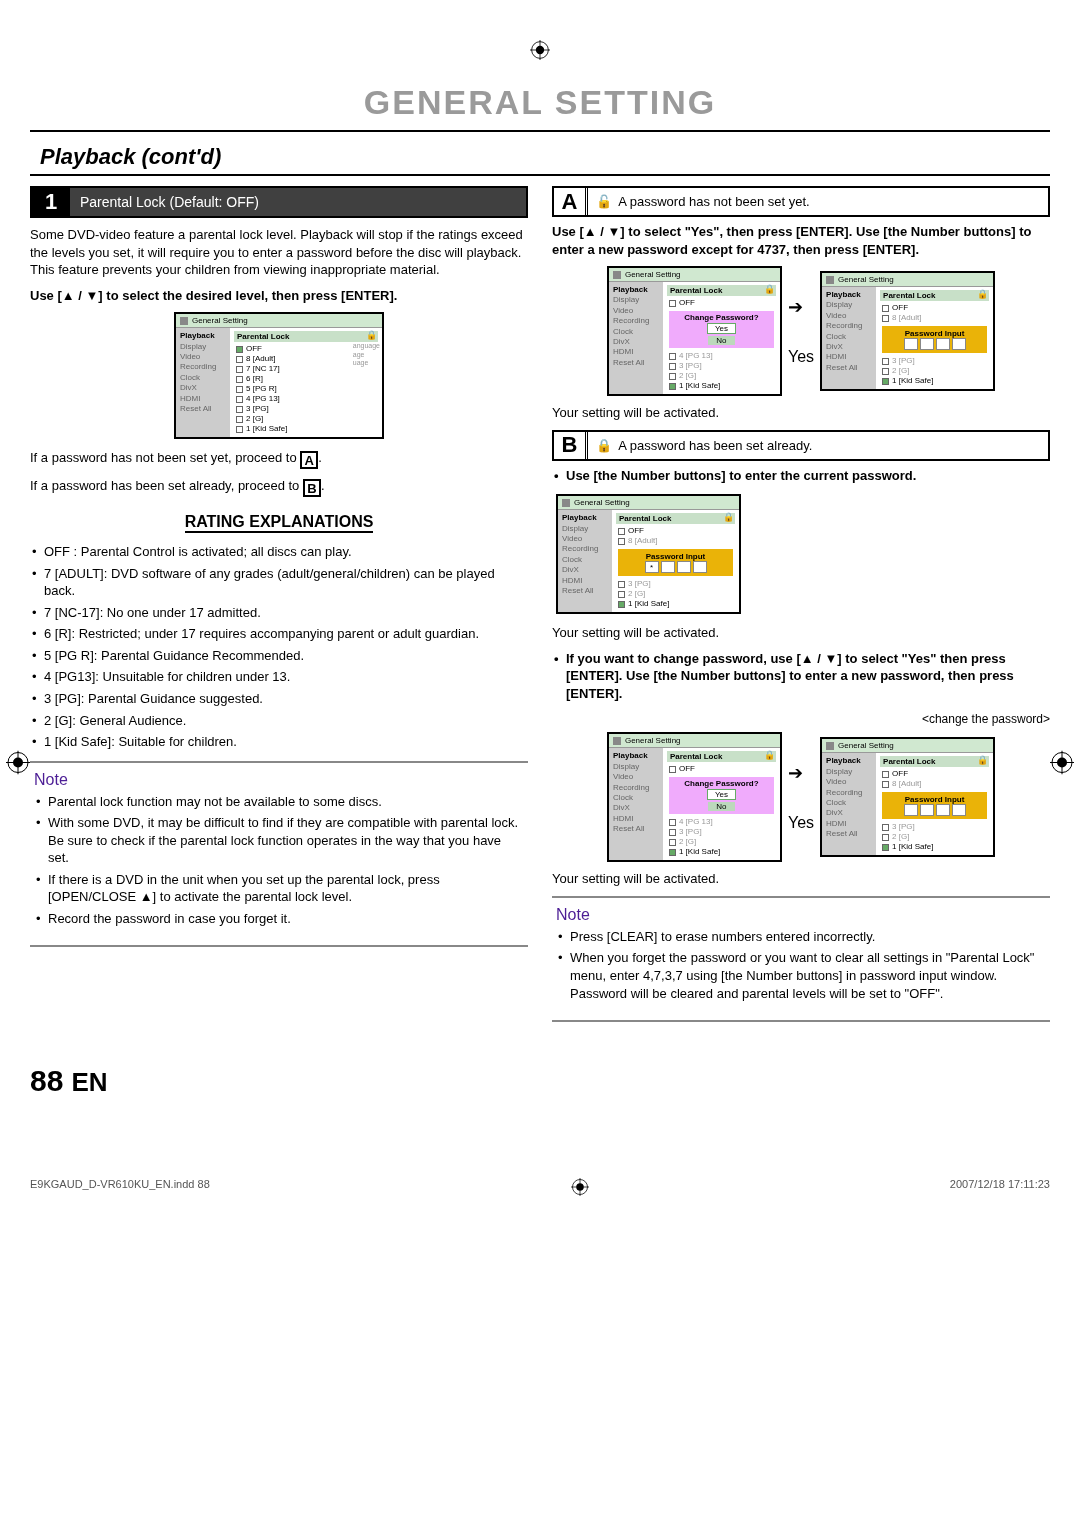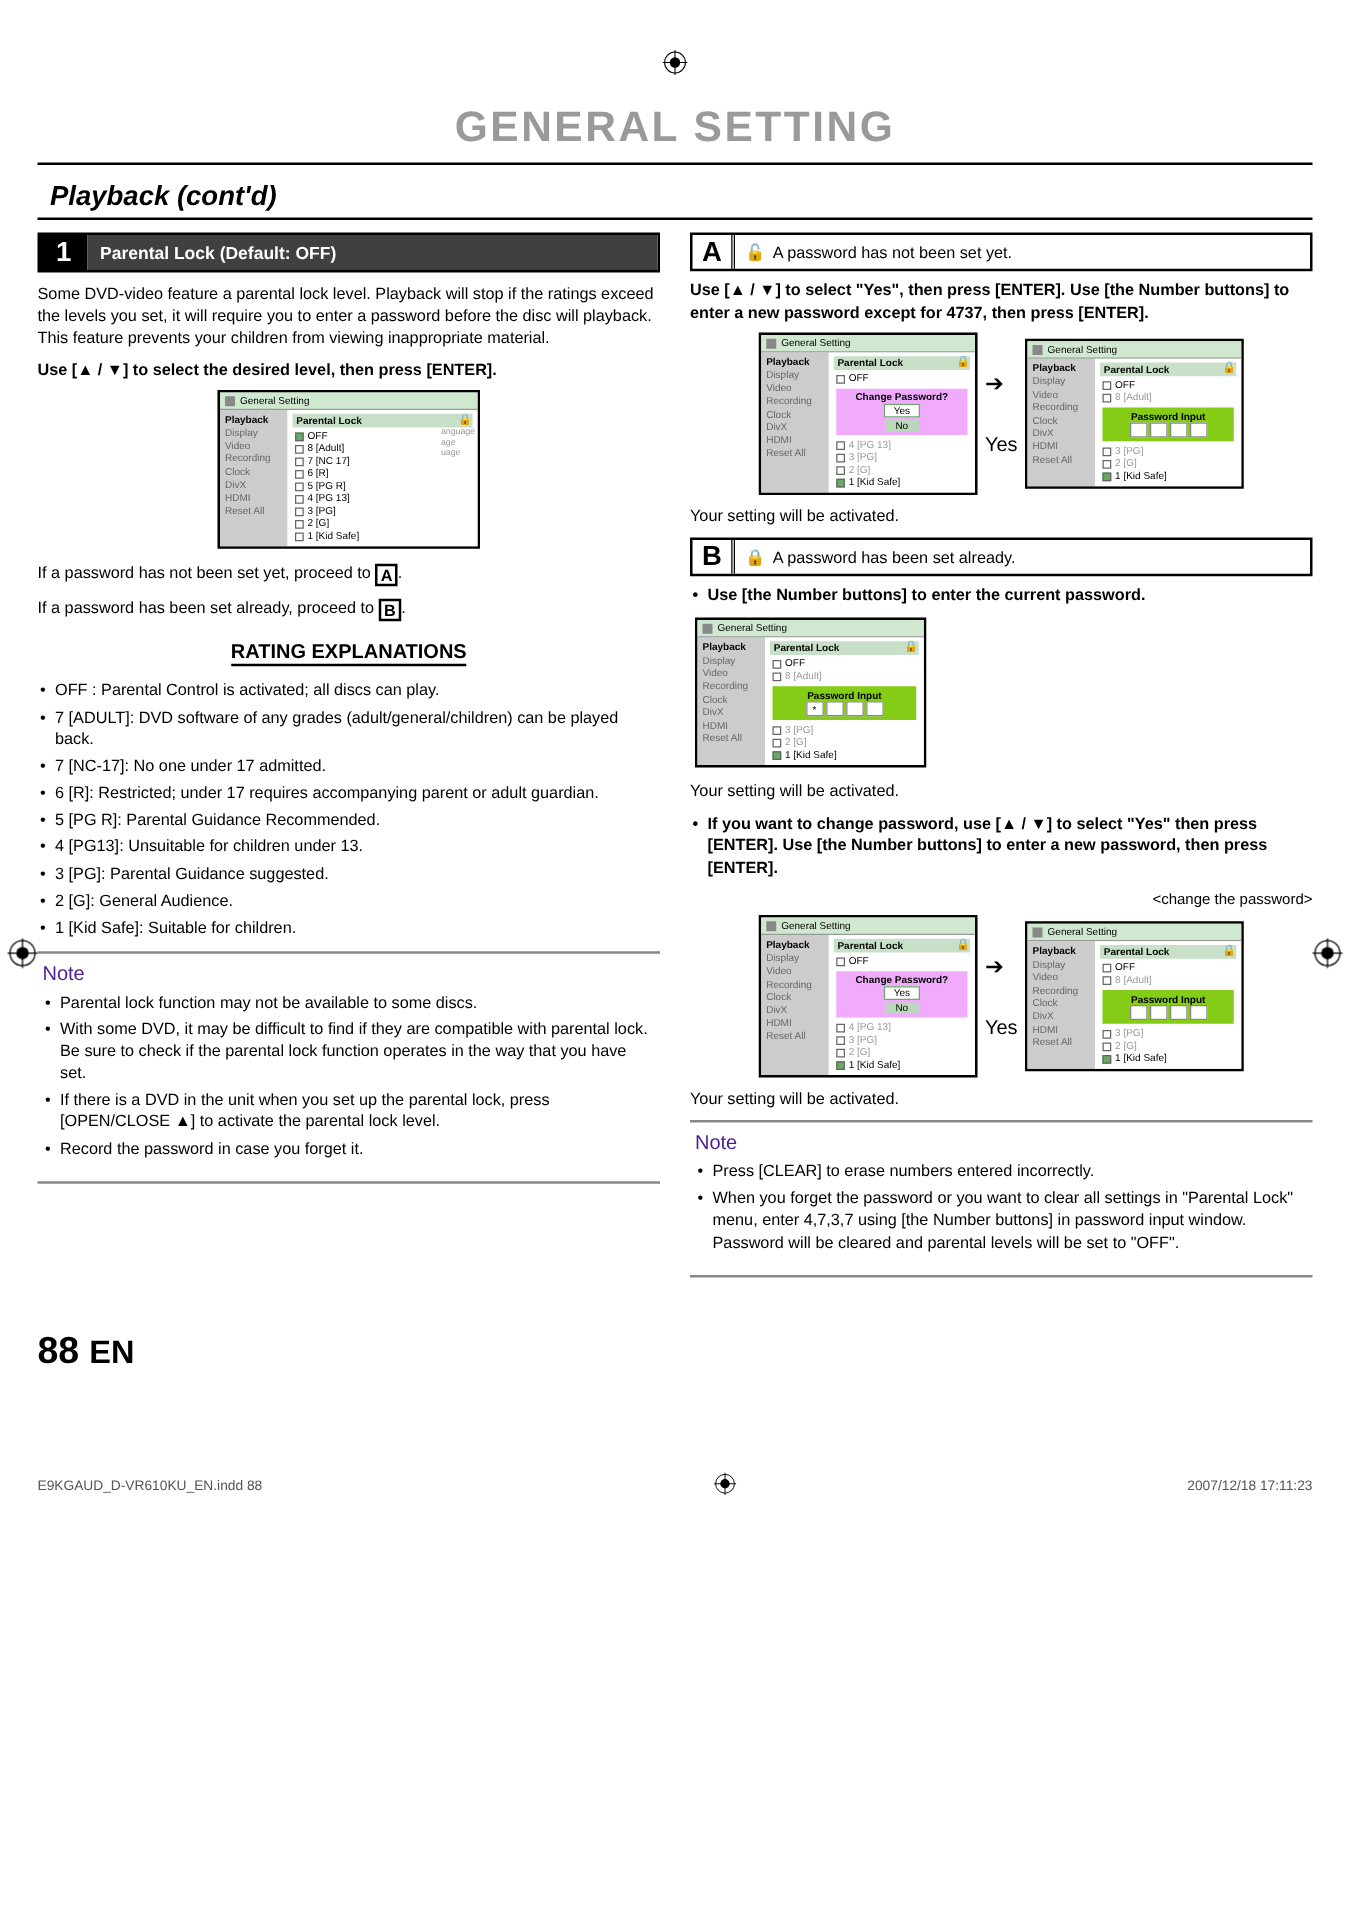--- a/index.html
+++ b/index.html
@@ -7,21 +7,21 @@
   .reg-mark { text-align: center; margin-bottom: 20px; }
   .reg-mark svg { width: 20px; height: 20px; }
   h1.page-title { text-align: center; color: #9a9a9a; font-weight: bold; font-size: 34px; letter-spacing: 2px; margin-bottom: 8px; }
   .title-rule { border: none; border-top: 2px solid #000; margin-bottom: 12px; }
   h2.section-title { font-size: 22px; font-weight: bold; font-style: italic; margin-bottom: 4px; padding-left: 10px; }
   .section-rule { border: none; border-top: 2px solid #000; margin-bottom: 10px; }
   .columns { display: flex; gap: 24px; }
   .col { flex: 1; min-width: 0; }
   .step-header { display: flex; align-items: stretch; border: 2px solid #000; margin-bottom: 8px; background: #fff; }
   .step-num { background: #000; color: #fff; font-weight: bold; font-size: 22px; width: 38px; display: flex; align-items: center; justify-content: center; }
-  .step-title { background: #404040; color: #fff; font-weight: bold; flex: 1; padding: 6px 10px; font-size: 14px; display: flex; align-items: center; }
+  .step-title { background: #404040; color: #fff; font-weight: normal; flex: 1; padding: 6px 10px; font-size: 14px; display: flex; align-items: center; }
   .box-header { display: flex; align-items: stretch; border: 2px solid #000; margin-bottom: 6px; }
   .box-letter { font-weight: bold; font-size: 22px; width: 34px; display: flex; align-items: center; justify-content: center; border-right: 3px double #000; }
   .box-text { flex: 1; padding: 6px 8px; display: flex; align-items: center; gap: 6px; }
   p { margin-bottom: 8px; line-height: 1.35; }
   .instr { font-weight: bold; margin-bottom: 8px; }
   .osd-wrap { display:flex; justify-content:center; margin: 6px 0 10px 0; }
   .osd-pair { display:flex; align-items:center; justify-content:center; gap:6px; margin:6px 0 8px 0; }
   .osd { border: 2px solid #000; background: #eee; font-size: 8px; width: 210px; }
   .osd-title { background: #d0e8d0; border-bottom: 1px solid #999; padding: 2px 4px; display:flex; align-items:center; gap:4px; }
   .osd-title .sq { width:8px; height:8px; background:#888; display:inline-block; }
@@ -30,35 +30,35 @@
   .osd-side div:first-child { color:#000; font-weight:bold; }
   .osd-main { flex:1; background:#fff; position:relative; padding:3px 4px; }
   .osd-head { background:#c8e0c8; padding:1px 3px; margin-bottom:2px; font-weight:bold; }
   .osd-item { display:flex; align-items:center; gap:3px; padding:0 2px; line-height:1.25; }
   .osd-item .cb { width:7px; height:7px; border:1px solid #666; display:inline-block; }
   .osd-item .cb.ck { background:#6a6; }
   .osd-right-hint { position:absolute; right:2px; top:14px; color:#999; font-size:7px; line-height:1.2; }
   .osd-dialog { background:#f0abfc; margin:3px 2px; padding:2px 3px; text-align:center; font-weight:bold; }
   .osd-dialog .opt { background:#bcd8bc; display:inline-block; padding:0 8px; margin:1px 2px; font-weight:normal; }
   .osd-dialog .opt.sel { background:#fff; border:1px solid #6a6; padding:0 7px; }
-  .osd-pw { background:#84cc16; margin:3px 2px; padding:3px; text-align:center; }
+  .osd-pw { background:#eab308; margin:3px 2px; padding:3px; text-align:center; }
   .osd-pw .slot { display:inline-block; width:14px; height:12px; border:1px solid #888; background:#fff; margin:0 1px; vertical-align:middle; line-height:11px;}
   .osd-lock { position:absolute; top:2px; right:4px; font-size:9px; }
   .arrow-between { font-size:18px; }
   .yes-label { font-size:16px; margin-top:30px; }
   .rating-title { text-align:center; font-weight:bold; font-size:16px; border-bottom:2px solid #000; display:inline-block; margin:8px 0 6px 0; }
   .rating-block { text-align:center; margin-bottom:4px; }
   ul.bullets { list-style:none; padding-left:0; margin-bottom:10px; }
   ul.bullets > li { position:relative; padding-left:14px; margin-bottom:4px; line-height:1.35; }
   ul.bullets > li::before { content:"•"; position:absolute; left:2px; top:0; }
   .note-block { border-top:2px solid #888; border-bottom:2px solid #888; padding:8px 4px; margin:8px 0 12px 0; }
   .note-block h4 { font-size:16px; font-weight:normal; color:#4c1d95; margin-bottom:4px; }
   .inline-box { display:inline-block; border:2px solid #000; width:18px; height:18px; text-align:center; line-height:15px; font-weight:bold; font-size:13px; vertical-align:-3px; }
   .caption { text-align:right; font-size:12px; margin-bottom:2px; }
-  .footer { display:flex; align-items:center; justify-content:space-between; margin-top:80px; font-size:11px; color:#555; }
+  .footer { display:flex; align-items:flex-start; justify-content:space-between; margin-top:80px; font-size:11px; color:#555; }
   .footer-center svg { width:18px; height:18px; }
   .page-num { display:flex; align-items:baseline; gap:8px; margin-top:30px; }
   .page-num .n { font-size:30px; font-weight:bold; }
   .page-num .lang { font-size:26px; font-weight:bold; }
   .crop-left, .crop-right { position:fixed; top:50%; transform:translateY(-50%); }
   .crop-left { left:6px; } .crop-right { right:6px; }
   .crop-left svg, .crop-right svg { width:24px; height:24px; }
   .dim { color:#999; }
 </style>
 </head>

